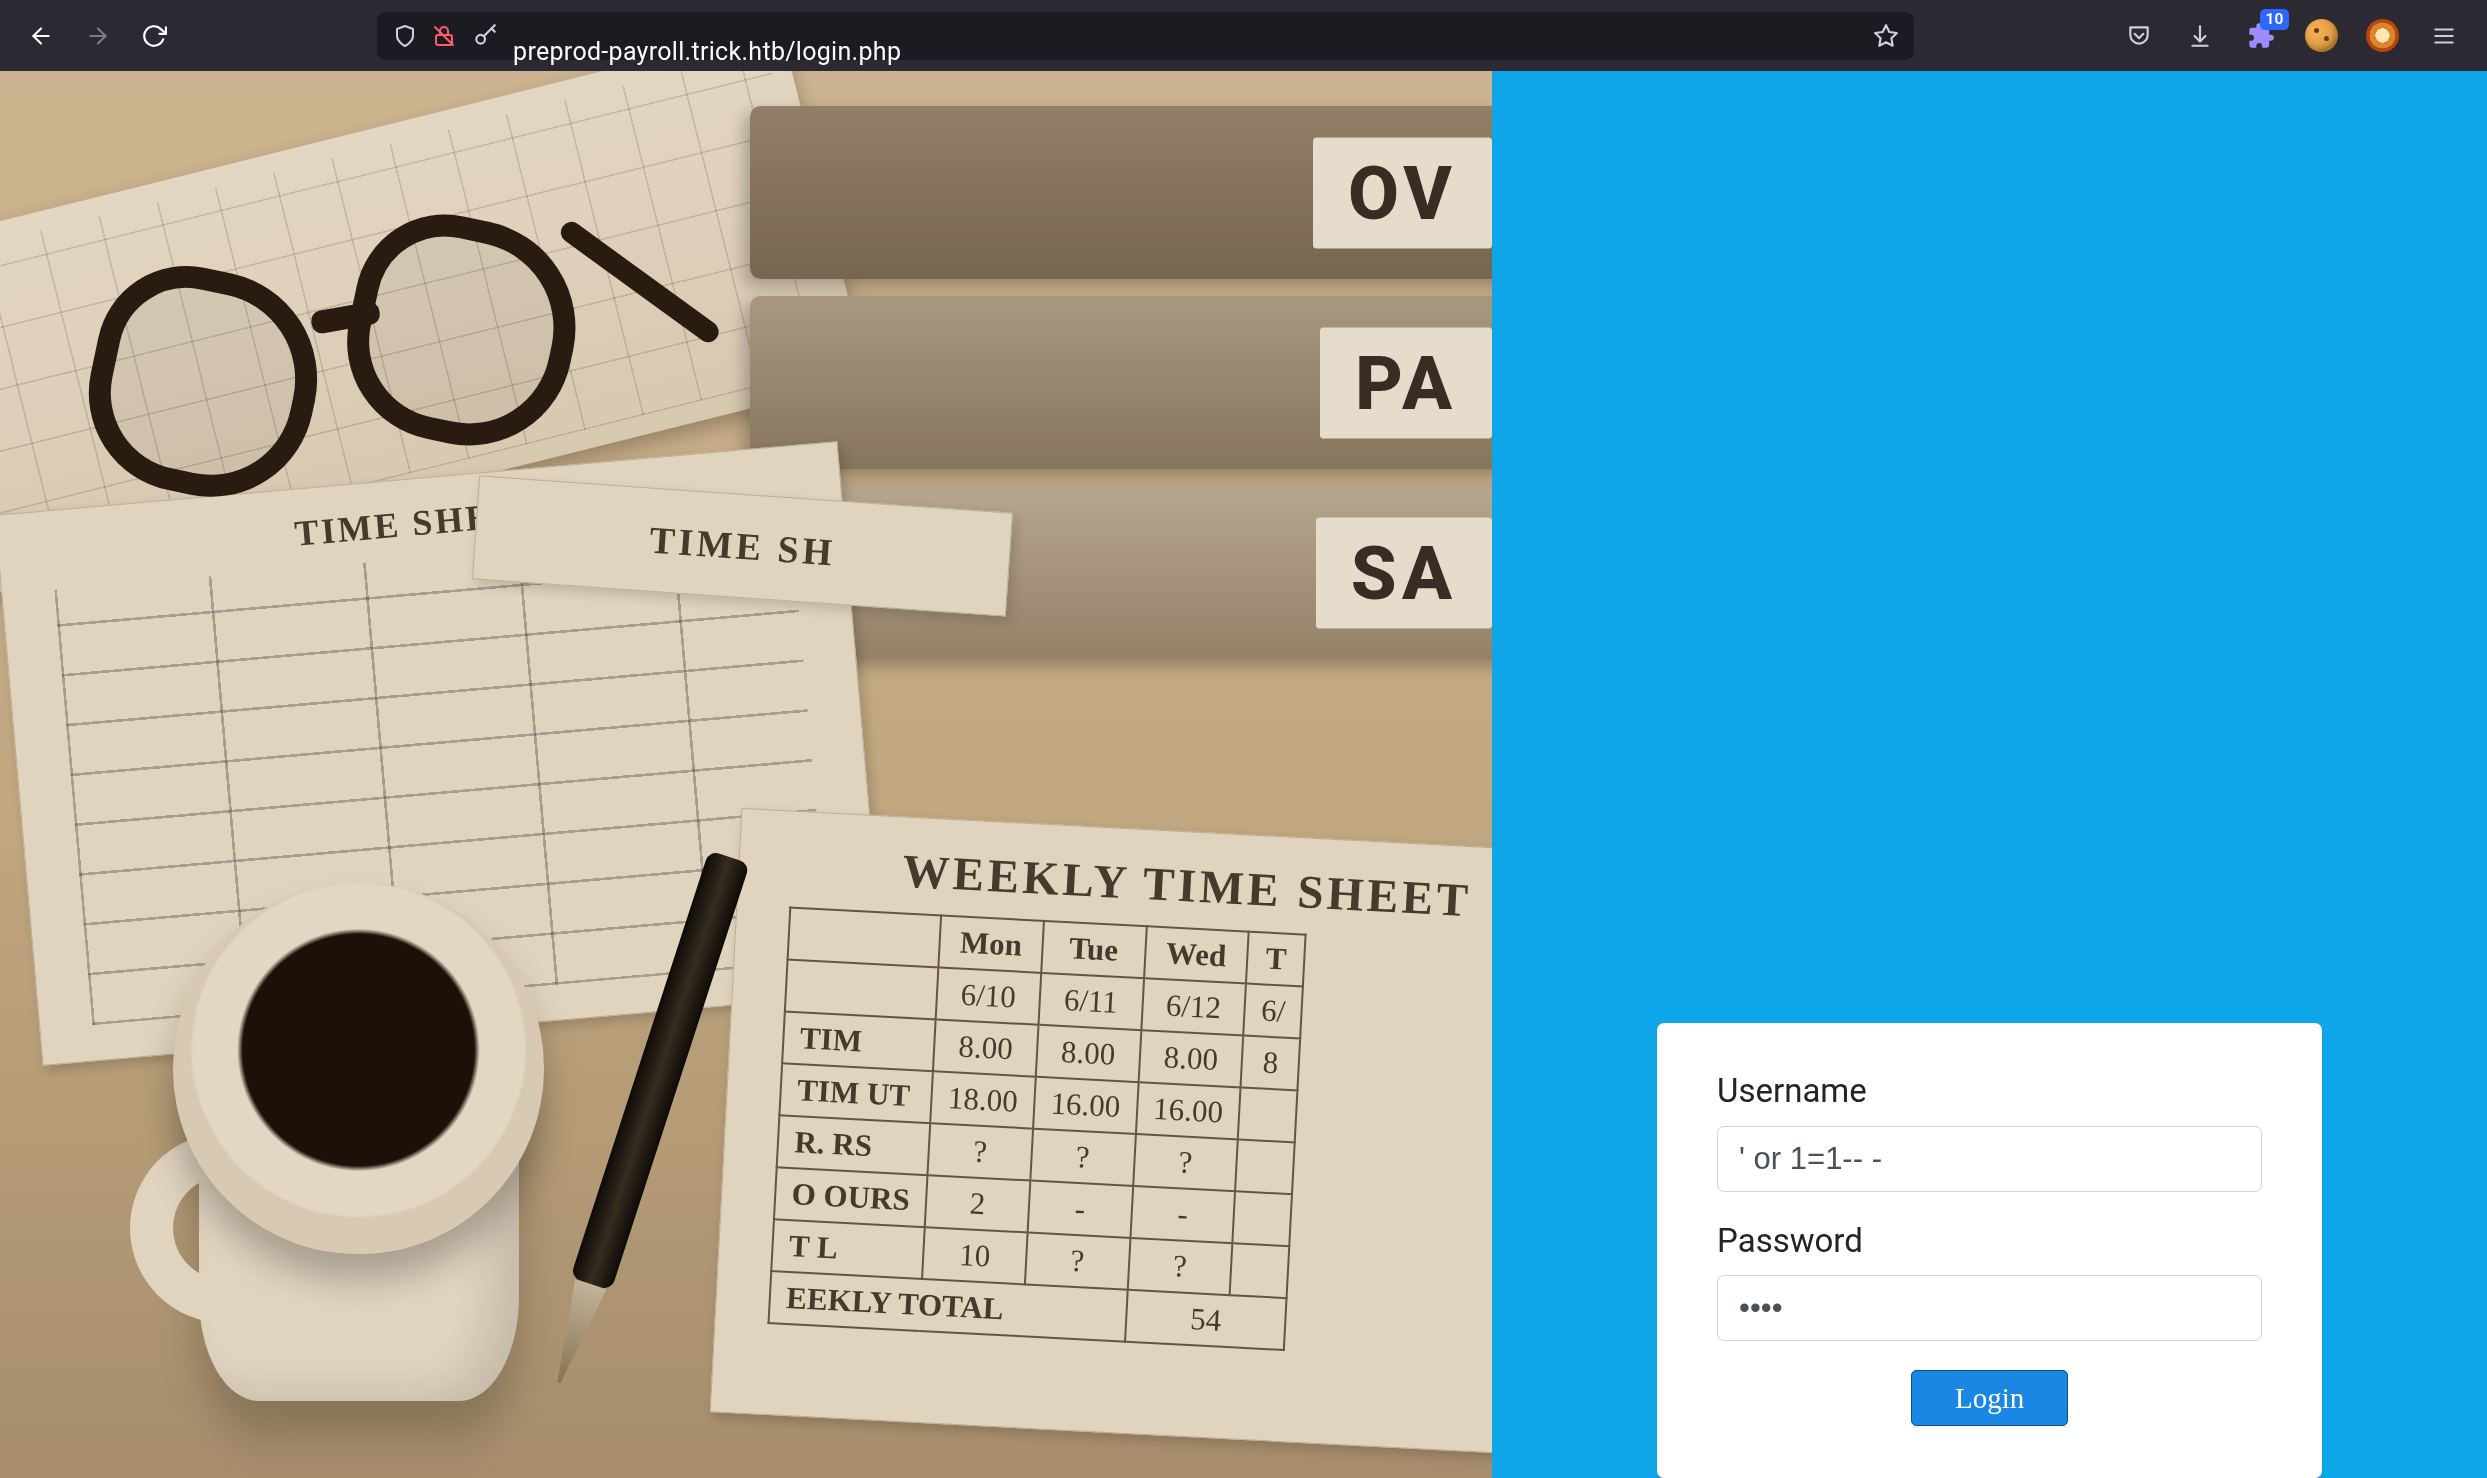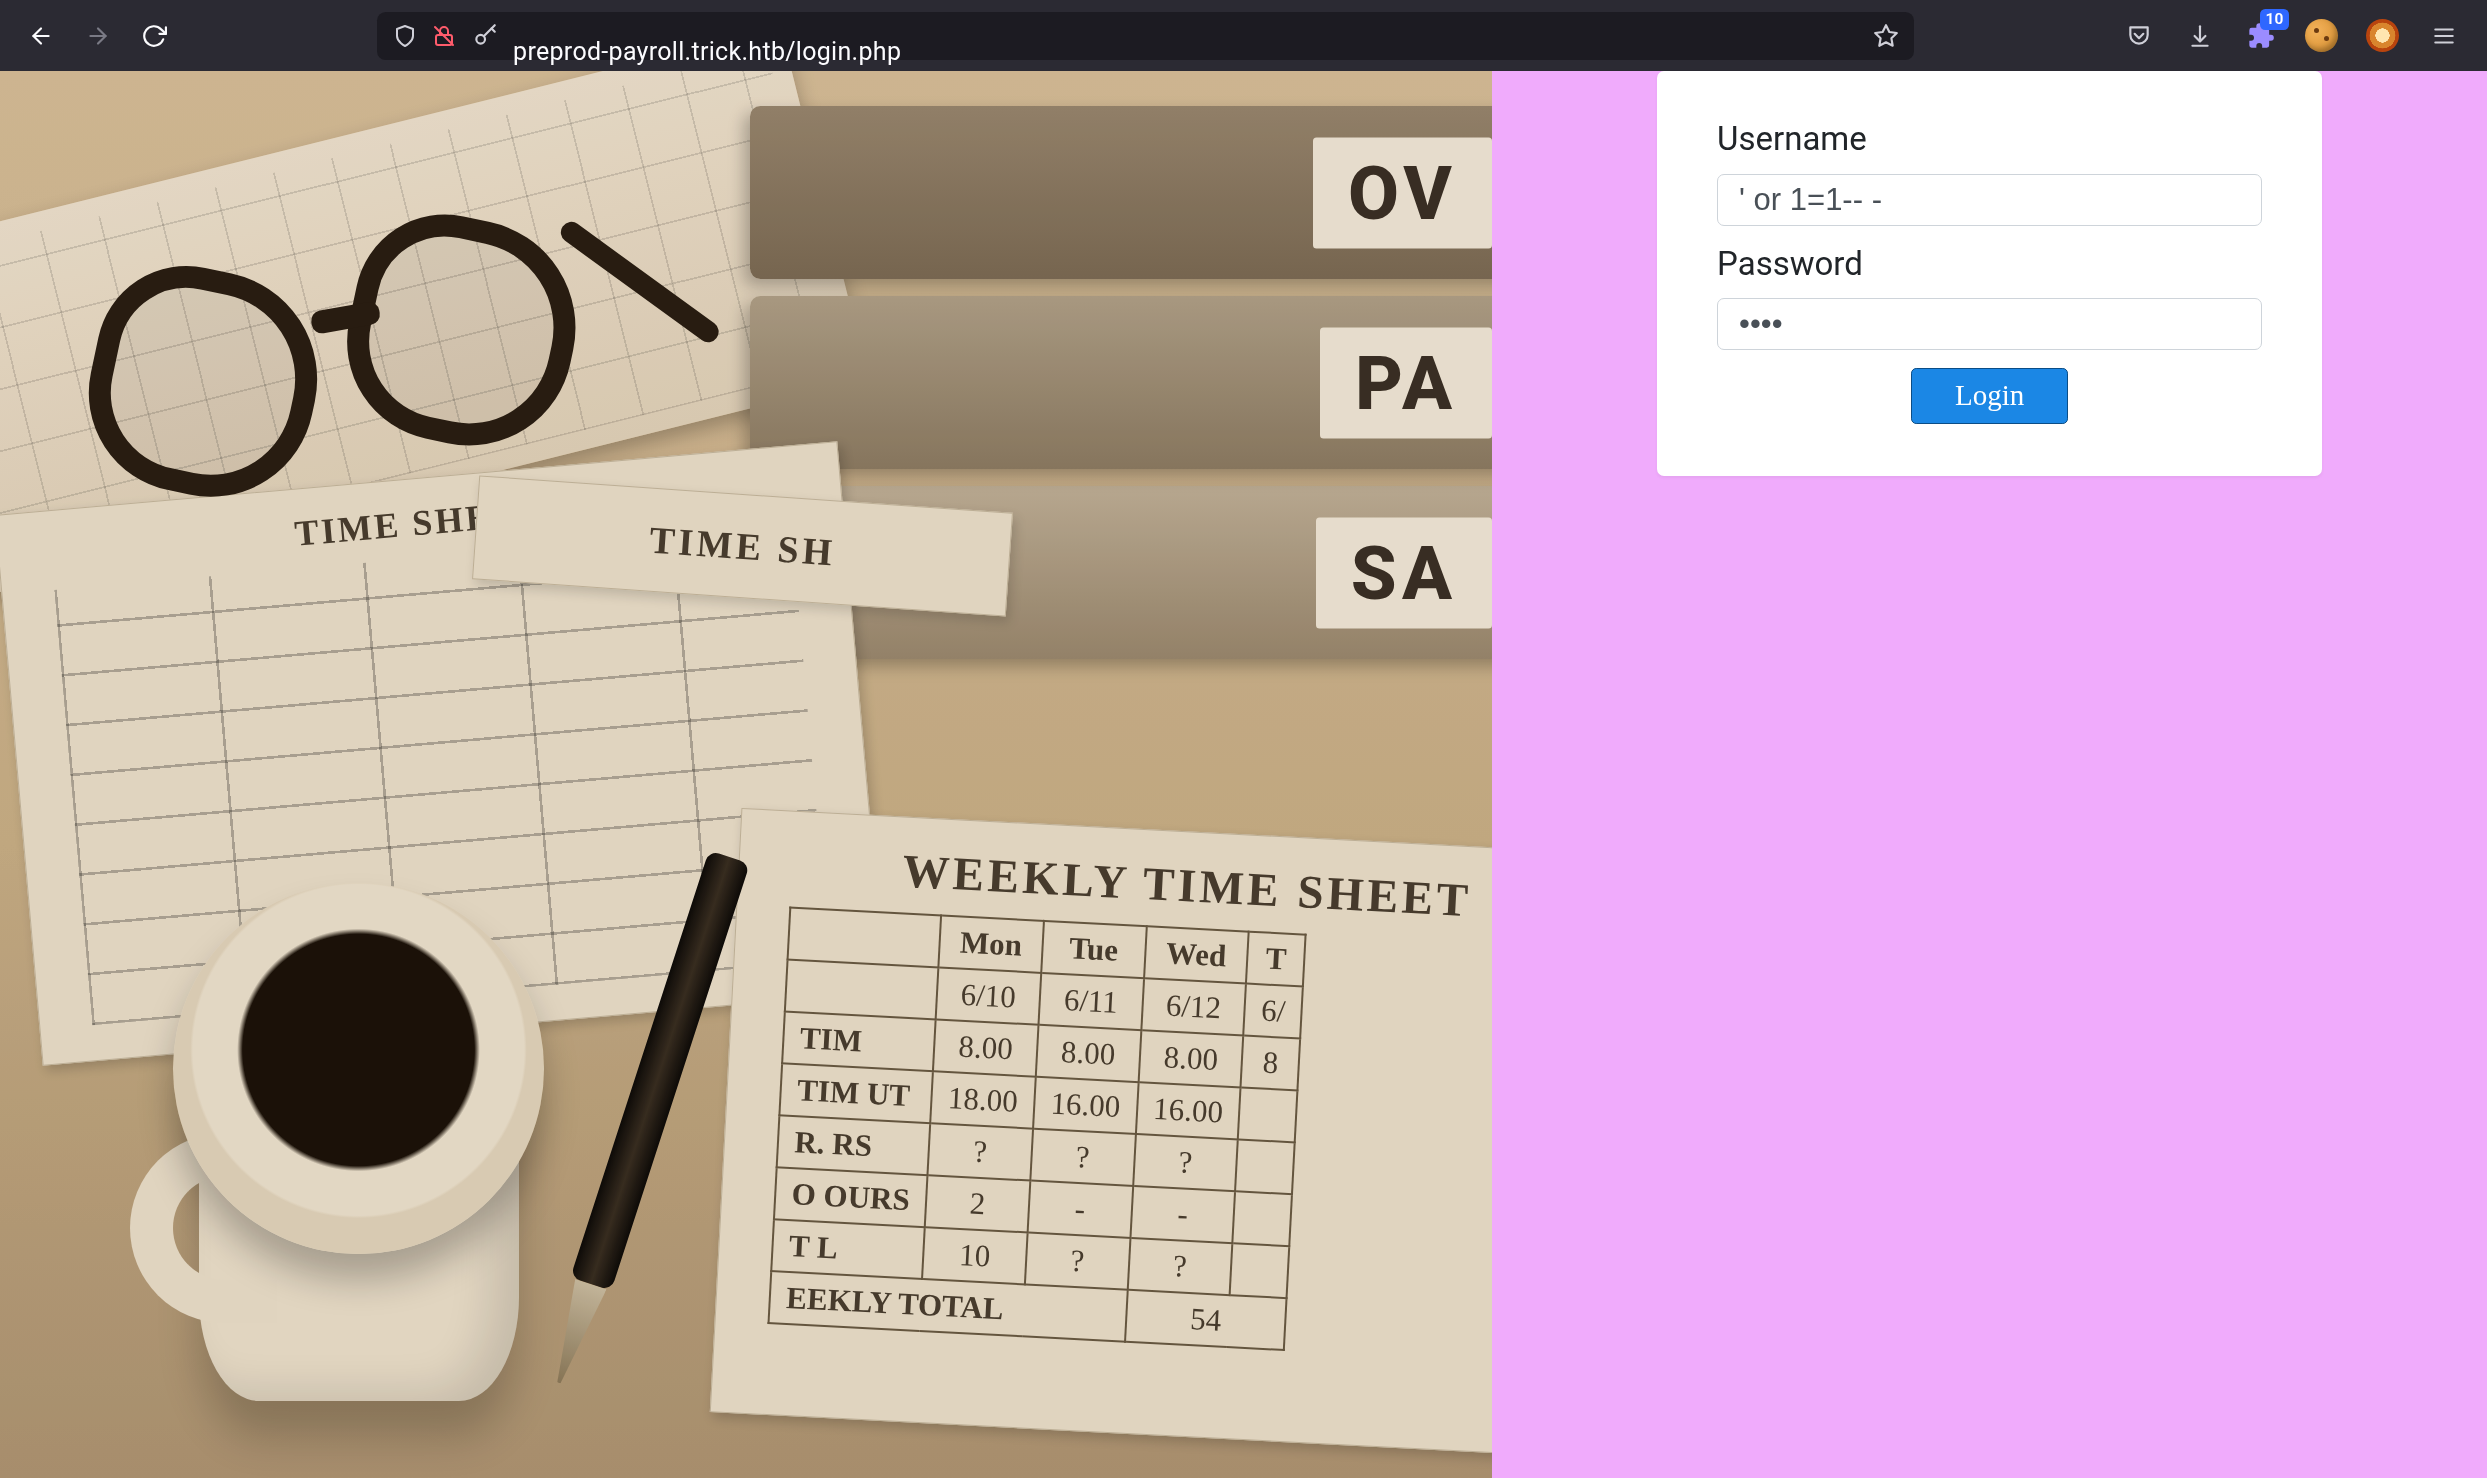--- a/index.html
+++ b/index.html
@@ -80,46 +80,46 @@
     display: flex;
     height: calc(1478px - 71px);
   }
   .left-image {
     width: 60%;
     position: relative;
     overflow: hidden;
   }
   .right-panel {
     width: 40%;
-    background: #f0abfc;
+    background: #0ea5e9;
     display: flex;
-    align-items: flex-start;
+    align-items: flex-end;
     justify-content: center;
   }
   .login-card {
     width: 665px;
     background: #fff;
     border-radius: 7px;
     padding: 48px 60px 52px 60px;
     box-shadow: 0 1.7px 3.5px rgba(0,0,0,0.05);
   }
   .field-label {
     font-size: 33px;
     color: #212529;
     margin-bottom: 15.5px;
   }
   .text-input {
     width: 100%;
-    height: 52px;
+    height: 66px;
     border: 0.9px solid #ced4da;
     border-radius: 7px;
     padding: 17px 21px;
     font-size: 31px;
     color: #495057;
-    margin-bottom: 18px;
+    margin-bottom: 29px;
     background: #fff;
   }
   .btn-row { display:flex; justify-content:center; }
   .login-btn {
     background: #1b87e5;
     color: #fff;
     border: 1.7px solid #0b4d86;
     border-radius: 5.2px;
     font-size: 29px;
     padding: 10.4px 43px;

